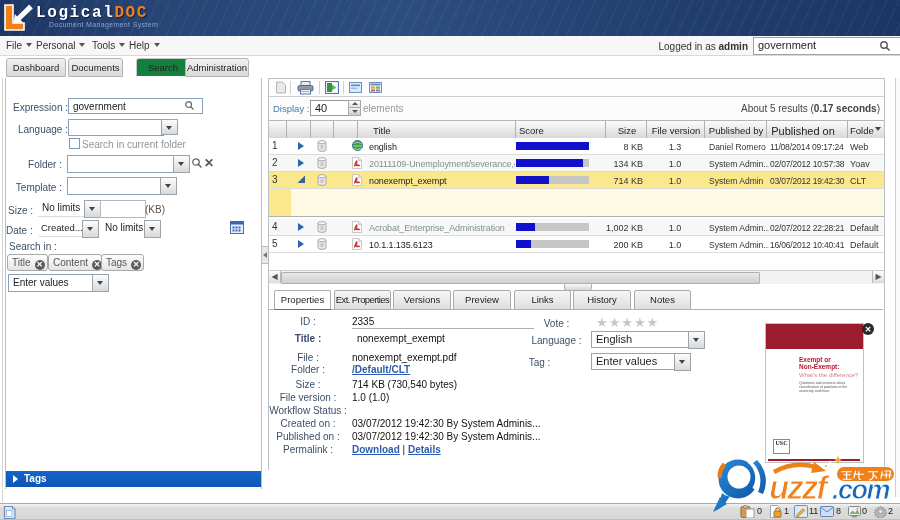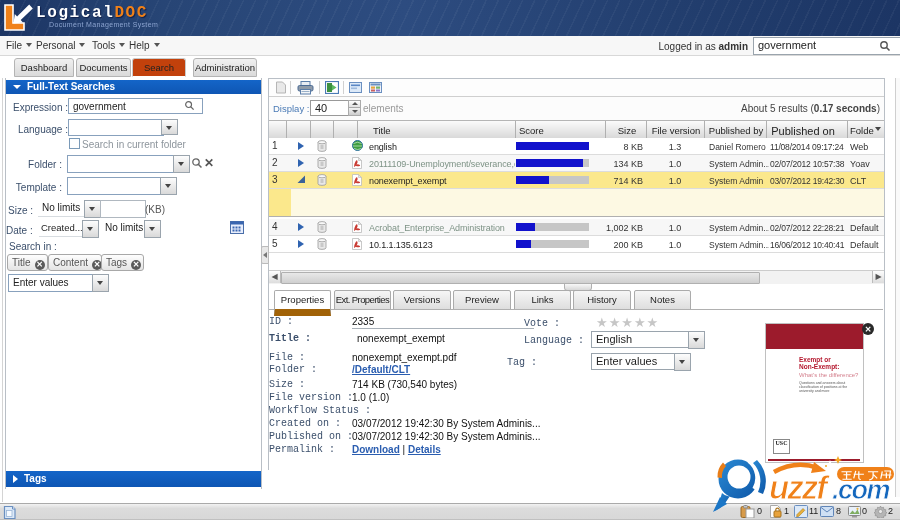--- a/index.html
+++ b/index.html
@@ -12,23 +12,23 @@
 #hdr .ttl{position:absolute;left:36px;top:4px;font-family:"Liberation Mono",monospace;font-weight:bold;font-size:16px;letter-spacing:1.6px;color:#fff;text-shadow:1px 1px 1px #10204a;}
 #hdr .ttl b{color:#f08119;font-weight:bold;}
 #hdr .sub{position:absolute;left:49px;top:21px;font-size:7px;color:#8ba3cf;letter-spacing:0.35px;}
 
 #menubar{left:0;top:36px;width:900px;height:19px;background:#f7f7f7;border-bottom:1px solid #d8d8d8;font-size:10px;color:#333;}
 #menubar span.mi{position:absolute;top:4px;}
 .caret{display:inline-block;width:0;height:0;border-left:3.5px solid transparent;border-right:3.5px solid transparent;border-top:4px solid #555;vertical-align:2px;margin-left:4px;}
 #login{position:absolute;top:5px;left:630px;width:118px;text-align:right;font-size:10px;color:#333;white-space:nowrap;}
 #qsearch{position:absolute;left:753px;top:1px;width:143px;height:15px;border:1px solid #9aa4ad;background:#fff;font-size:11px;color:#222;padding:1px 16px 0 4px;}
 
-#tabbar{left:8px;top:56px;width:722px;height:22px;background:#fff;}
+#tabbar{left:0;top:56px;width:722px;height:22px;background:#fff;}
 .mtab{position:absolute;top:2px;height:17px;line-height:17px;text-align:center;font-size:9.5px;color:#222;background:linear-gradient(#f0f0f0,#dadada);border:1px solid #b4b4b4;border-radius:3px 3px 0 0;}
-.mtab.sel{background:#c2410c;border:1px solid #c9c9c9;border-bottom:1px solid #fff;}
+.mtab.sel{background:#15803d;border:1px solid #c9c9c9;border-bottom:1px solid #fff;margin-left:12px;}
 
 #lpanel{left:5px;top:78px;width:255px;height:411px;background:#fff;border-left:1px solid #b9bfc6;border-right:1px solid #b9bfc6;}
 .bluebar{position:absolute;left:0;width:255px;height:14px;background:linear-gradient(#1465c8,#0e56b4);color:#fff;font-size:10px;font-weight:bold;line-height:14px;}
 .bluebar .tri{display:inline-block;width:0;height:0;margin:0 6px 0 7px;}
 .tri-d{border-left:4px solid transparent;border-right:4px solid transparent;border-top:4.5px solid #fff;vertical-align:1px;}
 .tri-r{border-top:4.5px solid transparent;border-bottom:4.5px solid transparent;border-left:5px solid #fff;vertical-align:-1px;}
 .flabel{position:absolute;font-size:10px;color:#3b4f6b;text-align:right;padding-top:1px;}
 .finput{position:absolute;border:1px solid #88a1bd;background:#fff;font-size:10px;color:#222;padding:2px 2px 0 4px;}
 .ddbtn{position:absolute;width:15px;background:linear-gradient(#fdfdfd,#d9d9d9);border:1px solid #9aa4ad;}
 .ddbtn:after{content:"";position:absolute;left:3.5px;top:6px;width:0;height:0;border-left:3.5px solid transparent;border-right:3.5px solid transparent;border-top:4px solid #444;}
@@ -47,22 +47,22 @@
 .rtitle{position:absolute;left:100px;top:4px;white-space:nowrap;overflow:hidden;width:146px;font-size:9px;letter-spacing:-0.1px;}
 .strack{position:absolute;left:247px;top:4px;width:73px;height:8px;background:#c6c6c6;}
 .sfill{height:8px;background:#1111cc;}
 .rsize{position:absolute;left:336px;top:4px;width:38px;text-align:right;font-size:9px;color:#333;}
 .rver{position:absolute;left:377px;top:4px;width:58px;text-align:center;font-size:9px;color:#333;}
 .rpby{position:absolute;left:440px;top:4px;width:60px;font-size:8.5px;color:#333;white-space:nowrap;overflow:hidden;}
 .rpon{position:absolute;left:501px;top:4px;width:78px;font-size:8.5px;color:#333;white-space:nowrap;letter-spacing:-0.2px;}
 .rfold{position:absolute;left:581px;top:4px;width:34px;font-size:9px;color:#333;white-space:nowrap;overflow:hidden;}
 .hl{background:#ffec2e;}
 .dtab{position:absolute;top:211px;height:18px;line-height:18px;text-align:center;font-size:9.5px;white-space:nowrap;overflow:hidden;color:#222;background:linear-gradient(#f6f6f6,#dedede);border:1px solid #ababab;border-radius:2px 2px 0 0;}
-.dtab.sel{background:#fff;z-index:2;border-bottom:7px solid #a16207;}
-.plab{position:absolute;left:0;width:78px;text-align:left;font-size:10px;color:#3b4f6b;white-space:nowrap;font-family:Liberation Mono, monospace;}
+.dtab.sel{background:#fff;z-index:2;border-bottom:1px solid #a16207;}
+.plab{position:absolute;left:0;width:78px;text-align:center;font-size:10px;color:#3b4f6b;white-space:nowrap;}
 .pval{position:absolute;left:83px;font-size:10px;color:#111;white-space:nowrap;}
 </style>
 </head>
 <body>
 
 <div id="hdr" class="abs">
   <svg class="abs" style="left:2px;top:3px" width="34" height="30" viewBox="0 0 34 30">
     <path d="M3 2 h8 v18 h11 v7 h-19 z" fill="#f08119" stroke="#fff" stroke-width="1.6"></path>
     <polygon points="27.2,1.6 15.1,13.4 12.8,11.1 11.5,20.5 20.9,19.4 18.7,17.1 30.8,5.4" fill="#fff"></polygon>
   </svg>
@@ -84,21 +84,20 @@
 </div>
 
 <div id="tabbar" class="abs">
   <div class="mtab" style="left:6px;width:58px">Dashboard</div>
   <div class="mtab" style="left:68px;width:53px">Documents</div>
   <div class="mtab sel" style="left:124px;width:52px">Search</div>
   <div class="mtab" style="left:185px;width:62px">Administration</div>
 </div>
 
 <div id="lpanel" class="abs">
-  <div class="bluebar" style="top:2px"><span class="tri tri-d"></span>Full-Text Searches</div>
   <div class="flabel" style="left:0;top:23px;width:62px">Expression :</div>
   <div class="finput" style="left:62px;top:20px;width:127px;height:12px">government</div>
   <svg class="abs" style="left:178px;top:22px" width="11" height="11" viewBox="0 0 12 12">
       <circle cx="5" cy="5" r="3.2" fill="none" stroke="#666" stroke-width="1.3"></circle>
       <line x1="7.5" y1="7.5" x2="10.5" y2="10.5" stroke="#666" stroke-width="1.5"></line>
     </svg>
   <div class="flabel" style="left:0;top:45px;width:62px">Language :</div>
   <div class="finput" style="left:62px;top:41px;width:88px;height:13px"></div>
   <div class="ddbtn" style="left:155px;top:41px;height:14px"></div>
   <div class="abs" style="left:63px;top:60px;width:9px;height:9px;border:1px solid #7a9ab8;background:#fdfeff"></div>

